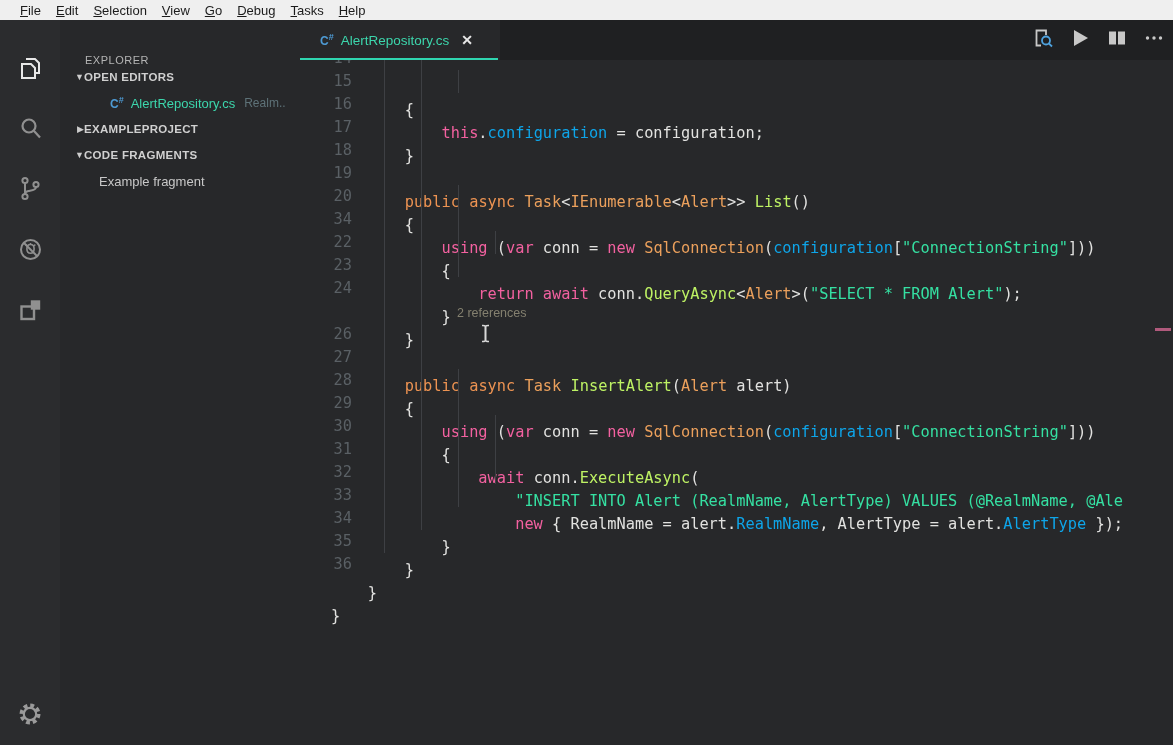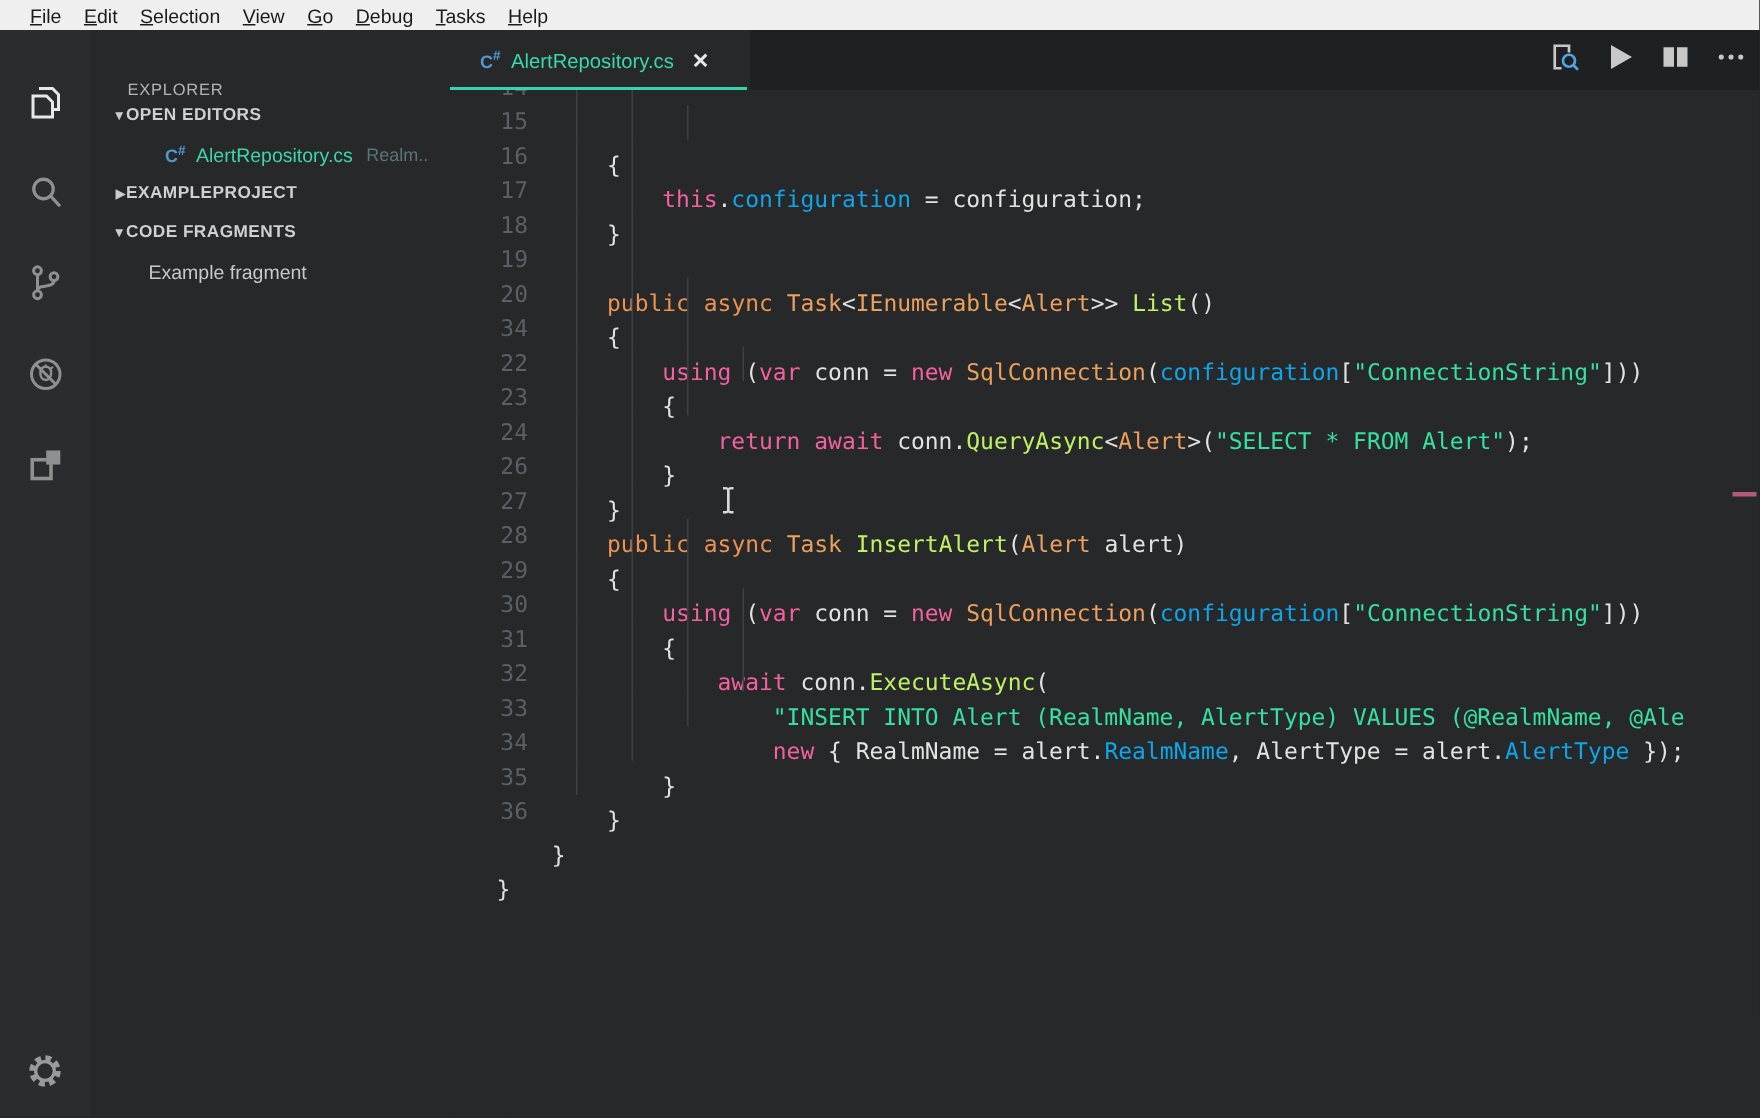--- a/index.html
+++ b/index.html
@@ -209,20 +209,21 @@
           <div class="row"><div class="guide" style="left: 84px;"></div><div class="guide" style="left: 120.84px;"></div><div class="guide" style="left: 157.68px;"></div><span class="gutter">15</span><span class="code"><span class="tk-txt">            </span><span class="tk-kw">this</span><span class="tk-txt">.</span><span class="tk-prop">configuration</span><span class="tk-txt"> = configuration;</span></span></div>
           <div class="row"><div class="guide" style="left: 84px;"></div><div class="guide" style="left: 120.84px;"></div><span class="gutter">16</span><span class="code"><span class="tk-txt">        }</span></span></div>
           <div class="row"><div class="guide" style="left: 84px;"></div><div class="guide" style="left: 120.84px;"></div><span class="gutter">17</span><span class="code"></span></div>
           <div class="row"><div class="guide" style="left: 84px;"></div><div class="guide" style="left: 120.84px;"></div><span class="gutter">18</span><span class="code"><span class="tk-txt">        </span><span class="tk-mod">public</span><span class="tk-txt"> </span><span class="tk-mod">async</span><span class="tk-txt"> </span><span class="tk-type">Task</span><span class="tk-txt">&lt;</span><span class="tk-type">IEnumerable</span><span class="tk-txt">&lt;</span><span class="tk-type">Alert</span><span class="tk-txt">&gt;&gt; </span><span class="tk-fn">List</span><span class="tk-txt">()</span></span></div>
           <div class="row"><div class="guide" style="left: 84px;"></div><div class="guide" style="left: 120.84px;"></div><span class="gutter">19</span><span class="code"><span class="tk-txt">        {</span></span></div>
           <div class="row"><div class="guide" style="left: 84px;"></div><div class="guide" style="left: 120.84px;"></div><div class="guide" style="left: 157.68px;"></div><span class="gutter">20</span><span class="code"><span class="tk-txt">            </span><span class="tk-kw">using</span><span class="tk-txt"> (</span><span class="tk-kw">var</span><span class="tk-txt"> conn = </span><span class="tk-kw">new</span><span class="tk-txt"> </span><span class="tk-type">SqlConnection</span><span class="tk-txt">(</span><span class="tk-prop">configuration</span><span class="tk-txt">[</span><span class="tk-str">"ConnectionString"</span><span class="tk-txt">]))</span></span></div>
           <div class="row"><div class="guide" style="left: 84px;"></div><div class="guide" style="left: 120.84px;"></div><div class="guide" style="left: 157.68px;"></div><span class="gutter">34</span><span class="code"><span class="tk-txt">            {</span></span></div>
           <div class="row"><div class="guide" style="left: 84px;"></div><div class="guide" style="left: 120.84px;"></div><div class="guide" style="left: 157.68px;"></div><div class="guide" style="left: 194.52px;"></div><span class="gutter">22</span><span class="code"><span class="tk-txt">                </span><span class="tk-kw">return</span><span class="tk-txt"> </span><span class="tk-kw">await</span><span class="tk-txt"> conn.</span><span class="tk-fn">QueryAsync</span><span class="tk-txt">&lt;</span><span class="tk-type">Alert</span><span class="tk-txt">&gt;(</span><span class="tk-str">"SELECT * FROM Alert"</span><span class="tk-txt">);</span></span></div>
           <div class="row"><div class="guide" style="left: 84px;"></div><div class="guide" style="left: 120.84px;"></div><div class="guide" style="left: 157.68px;"></div><span class="gutter">23</span><span class="code"><span class="tk-txt">            }</span></span></div>
           <div class="row"><div class="guide" style="left: 84px;"></div><div class="guide" style="left: 120.84px;"></div><span class="gutter">24</span><span class="code"><span class="tk-txt">        }</span></span></div>
+          <div class="cl-row"><div class="guide" style="left: 84px;"></div><div class="guide" style="left: 120.84px;"></div><span class="cl-text">2 references</span></div>
           <div class="row"><div class="guide" style="left: 84px;"></div><div class="guide" style="left: 120.84px;"></div><span class="gutter">26</span><span class="code"><span class="tk-txt">        </span><span class="tk-mod">public</span><span class="tk-txt"> </span><span class="tk-mod">async</span><span class="tk-txt"> </span><span class="tk-type">Task</span><span class="tk-txt"> </span><span class="tk-fn">InsertAlert</span><span class="tk-txt">(</span><span class="tk-type">Alert</span><span class="tk-txt"> alert)</span></span></div>
           <div class="row"><div class="guide" style="left: 84px;"></div><div class="guide" style="left: 120.84px;"></div><span class="gutter">27</span><span class="code"><span class="tk-txt">        {</span></span></div>
           <div class="row"><div class="guide" style="left: 84px;"></div><div class="guide" style="left: 120.84px;"></div><div class="guide" style="left: 157.68px;"></div><span class="gutter">28</span><span class="code"><span class="tk-txt">            </span><span class="tk-kw">using</span><span class="tk-txt"> (</span><span class="tk-kw">var</span><span class="tk-txt"> conn = </span><span class="tk-kw">new</span><span class="tk-txt"> </span><span class="tk-type">SqlConnection</span><span class="tk-txt">(</span><span class="tk-prop">configuration</span><span class="tk-txt">[</span><span class="tk-str">"ConnectionString"</span><span class="tk-txt">]))</span></span></div>
           <div class="row"><div class="guide" style="left: 84px;"></div><div class="guide" style="left: 120.84px;"></div><div class="guide" style="left: 157.68px;"></div><span class="gutter">29</span><span class="code"><span class="tk-txt">            {</span></span></div>
           <div class="row"><div class="guide" style="left: 84px;"></div><div class="guide" style="left: 120.84px;"></div><div class="guide" style="left: 157.68px;"></div><div class="guide" style="left: 194.52px;"></div><span class="gutter">30</span><span class="code"><span class="tk-txt">                </span><span class="tk-kw">await</span><span class="tk-txt"> conn.</span><span class="tk-fn">ExecuteAsync</span><span class="tk-txt">(</span></span></div>
           <div class="row"><div class="guide" style="left: 84px;"></div><div class="guide" style="left: 120.84px;"></div><div class="guide" style="left: 157.68px;"></div><div class="guide" style="left: 194.52px;"></div><span class="gutter">31</span><span class="code"><span class="tk-txt">                    </span><span class="tk-str">"INSERT INTO Alert (RealmName, AlertType) VALUES (@RealmName, @Ale</span></span></div>
           <div class="row"><div class="guide" style="left: 84px;"></div><div class="guide" style="left: 120.84px;"></div><div class="guide" style="left: 157.68px;"></div><div class="guide" style="left: 194.52px;"></div><span class="gutter">32</span><span class="code"><span class="tk-txt">                    </span><span class="tk-kw">new</span><span class="tk-txt"> { RealmName = alert.</span><span class="tk-prop">RealmName</span><span class="tk-txt">, AlertType = alert.</span><span class="tk-prop">AlertType</span><span class="tk-txt"> });</span></span></div>
           <div class="row"><div class="guide" style="left: 84px;"></div><div class="guide" style="left: 120.84px;"></div><div class="guide" style="left: 157.68px;"></div><span class="gutter">33</span><span class="code"><span class="tk-txt">            }</span></span></div>
           <div class="row"><div class="guide" style="left: 84px;"></div><div class="guide" style="left: 120.84px;"></div><span class="gutter">34</span><span class="code"><span class="tk-txt">        }</span></span></div>
           <div class="row"><div class="guide" style="left: 84px;"></div><span class="gutter">35</span><span class="code"><span class="tk-txt">    }</span></span></div>

